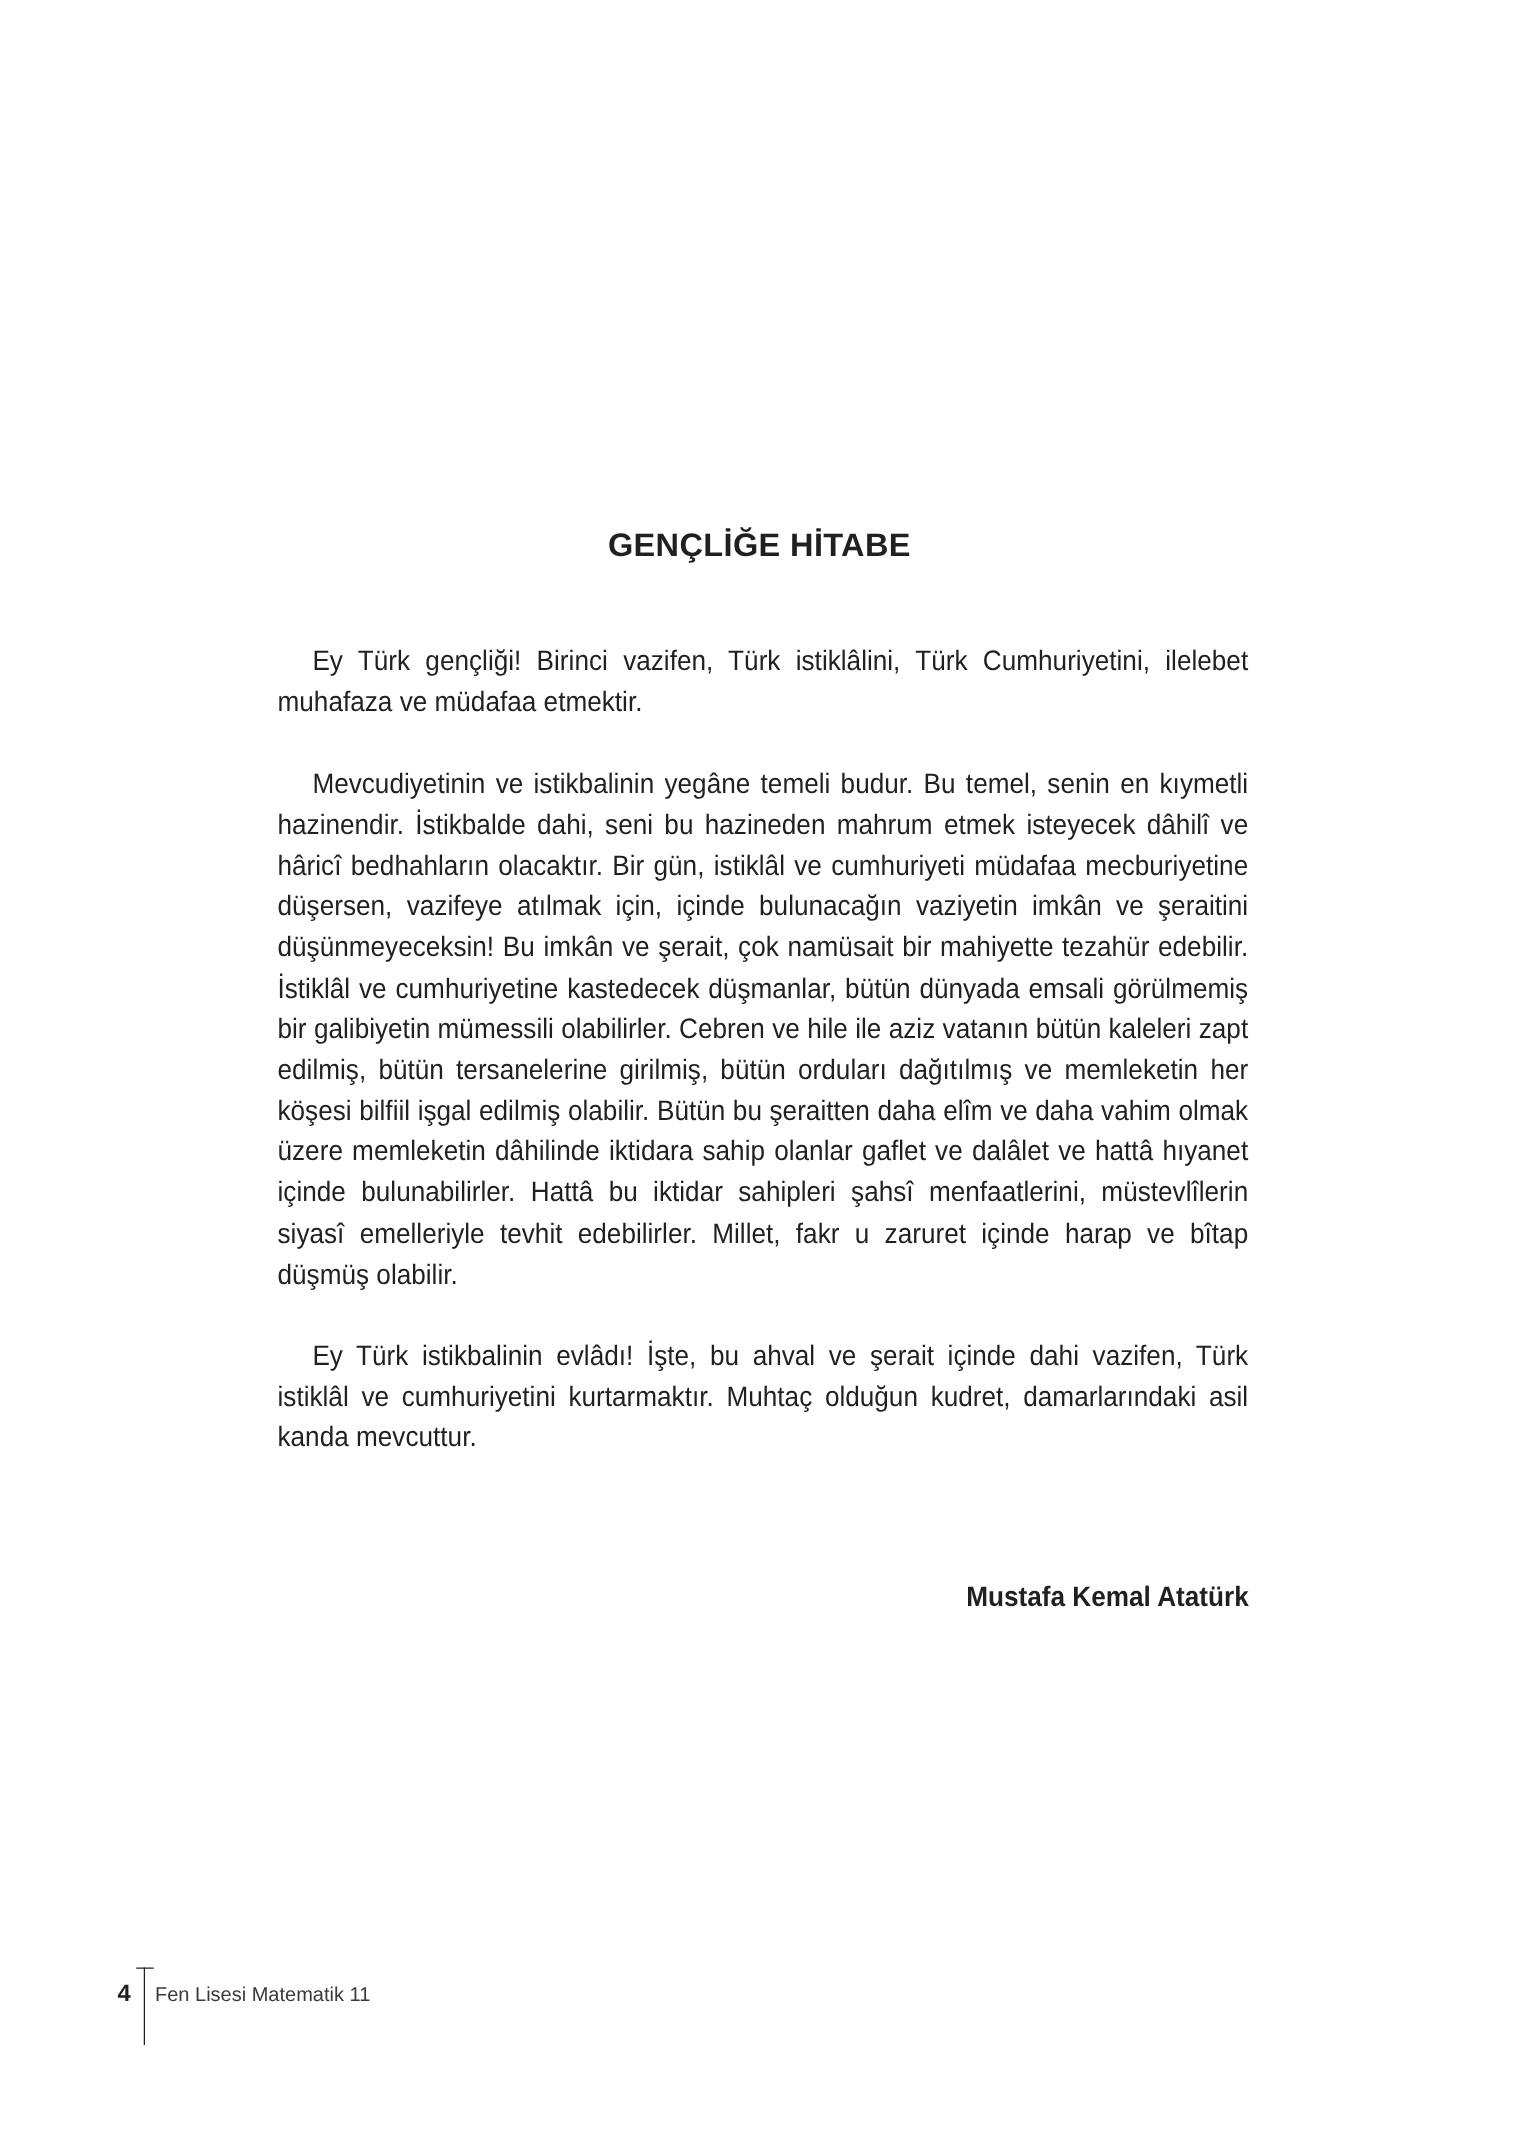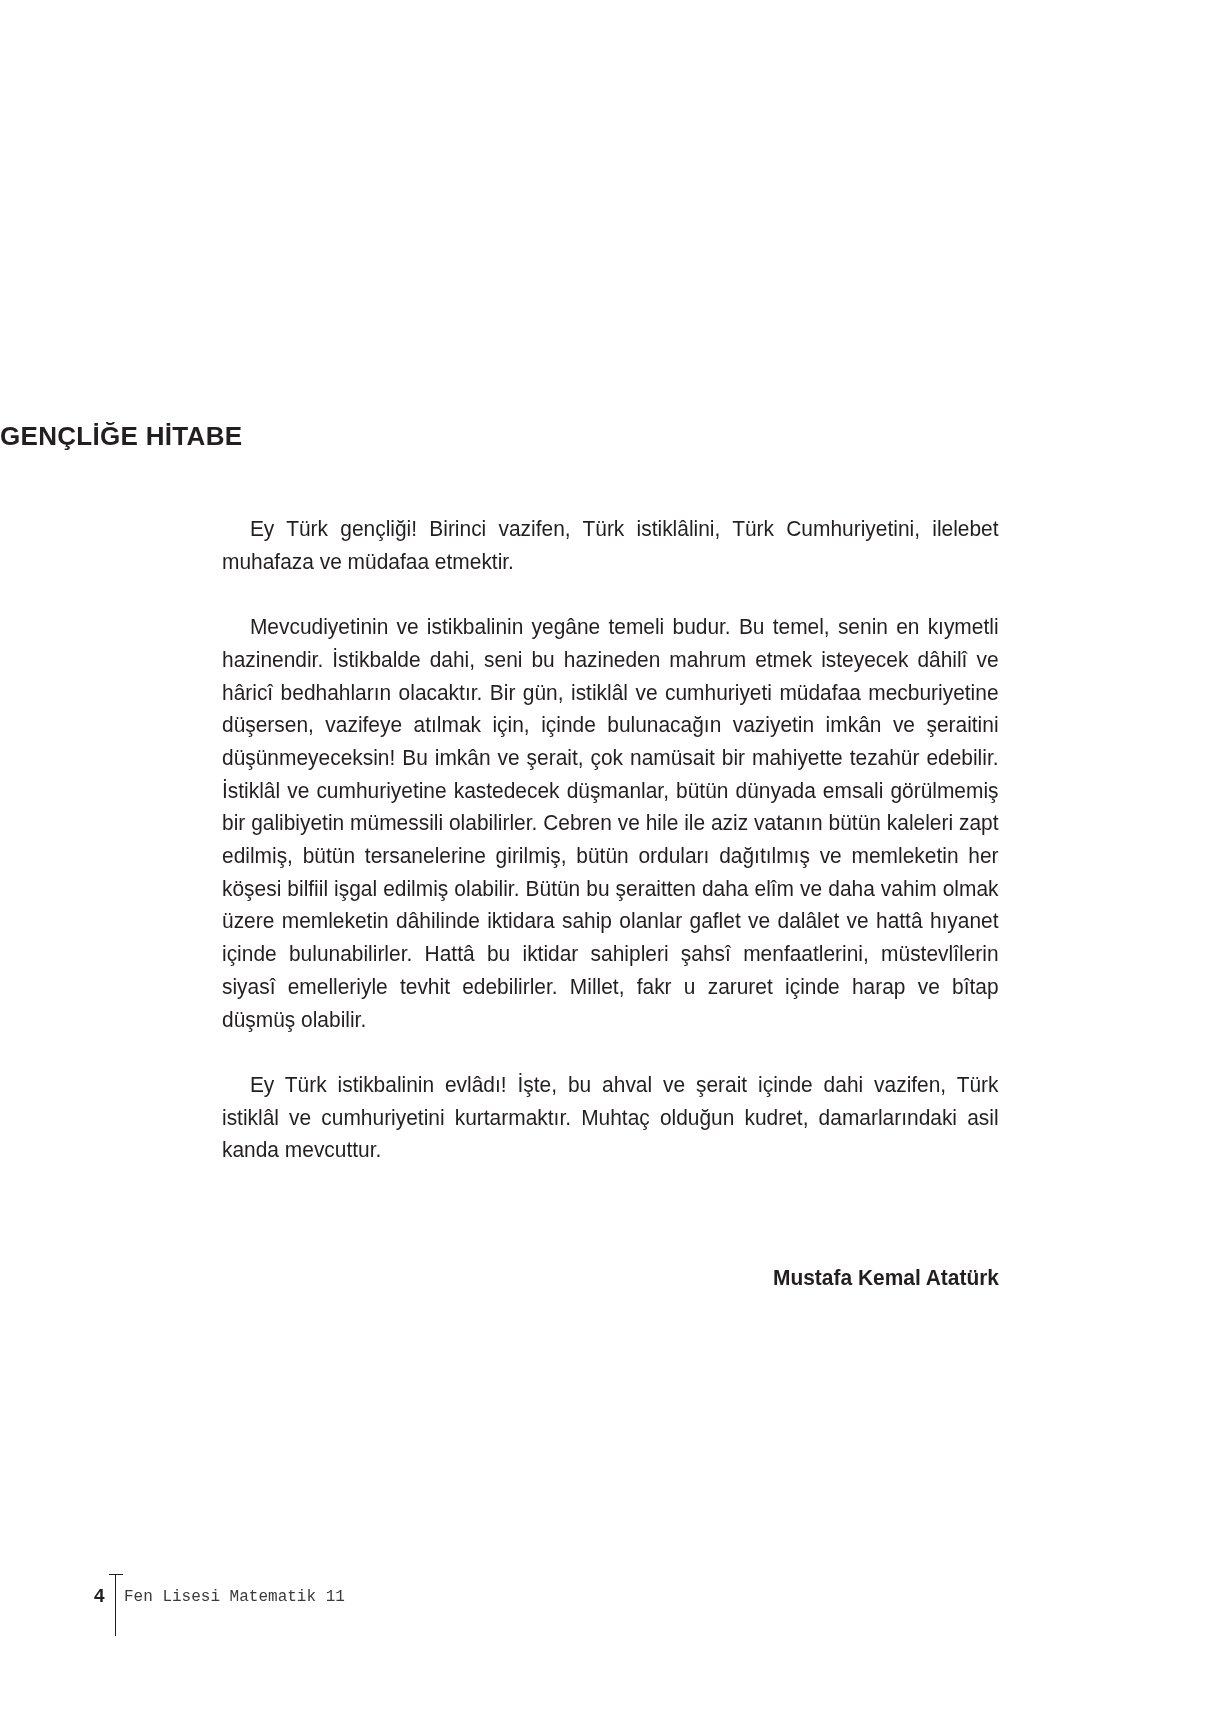--- a/index.html
+++ b/index.html
@@ -13,20 +13,21 @@
       position: relative;
       overflow: hidden;
       font-family: "Liberation Sans", sans-serif;
       color: #231f20;
     }
     .title {
       position: absolute;
       left: 0;
       width: 1215px;
       top: 420px;
+      text-align: center;
       font-weight: bold;
       font-size: 26px;
       letter-spacing: 0.3px;
       line-height: 32px;
     }
     .body-text {
       position: absolute;
       left: 222px;
       width: 777px;
       top: 513px;
@@ -82,21 +83,20 @@
       line-height: 22px;
     }
     .book-title {
       position: absolute;
       left: 32px;
       top: 15px;
       white-space: nowrap;
       font-size: 16px;
       line-height: 20px;
       color: #3a3a3a;
-      font-family: Liberation Mono, monospace;
     }
   </style>
 </head>
 <body>
 
 <div class="title">GENÇLİĞE HİTABE</div>
 
 <div class="body-text">
   <p class="para">Ey Türk gençliği! Birinci vazifen, Türk istiklâlini, Türk Cumhuriyetini, ilelebet muhafaza  ve müdafaa etmektir.</p>
   <p class="para">Mevcudiyetinin ve istikbalinin yegâne temeli budur. Bu temel, senin en kıymetli hazinendir. İstikbalde dahi, seni bu hazineden mahrum etmek isteyecek dâhilî ve hâricî bedhahların olacaktır. Bir gün, istiklâl ve cumhuriyeti müdafaa mecburiyetine düşersen, vazifeye atılmak için, içinde bulunacağın vaziyetin imkân ve şeraitini düşünmeyeceksin! Bu imkân ve şerait, çok namüsait bir mahiyette tezahür edebilir. İstiklâl ve cumhuriyetine kastedecek düşmanlar, bütün dünyada emsali görülmemiş bir galibiyetin mümessili olabilirler. Cebren ve hile ile aziz vatanın bütün kaleleri zapt edilmiş, bütün tersanelerine girilmiş, bütün orduları dağıtılmış ve memleketin her köşesi bilfiil işgal edilmiş olabilir. Bütün bu şeraitten daha elîm ve daha vahim olmak üzere memleketin dâhilinde iktidara sahip olanlar gaflet ve dalâlet ve hattâ hıyanet içinde bulunabilirler. Hattâ bu iktidar sahipleri şahsî menfaatlerini, müstevlîlerin siyasî emelleriyle tevhit edebilirler. Millet, fakr u zaruret içinde harap ve bîtap düşmüş olabilir.</p>

